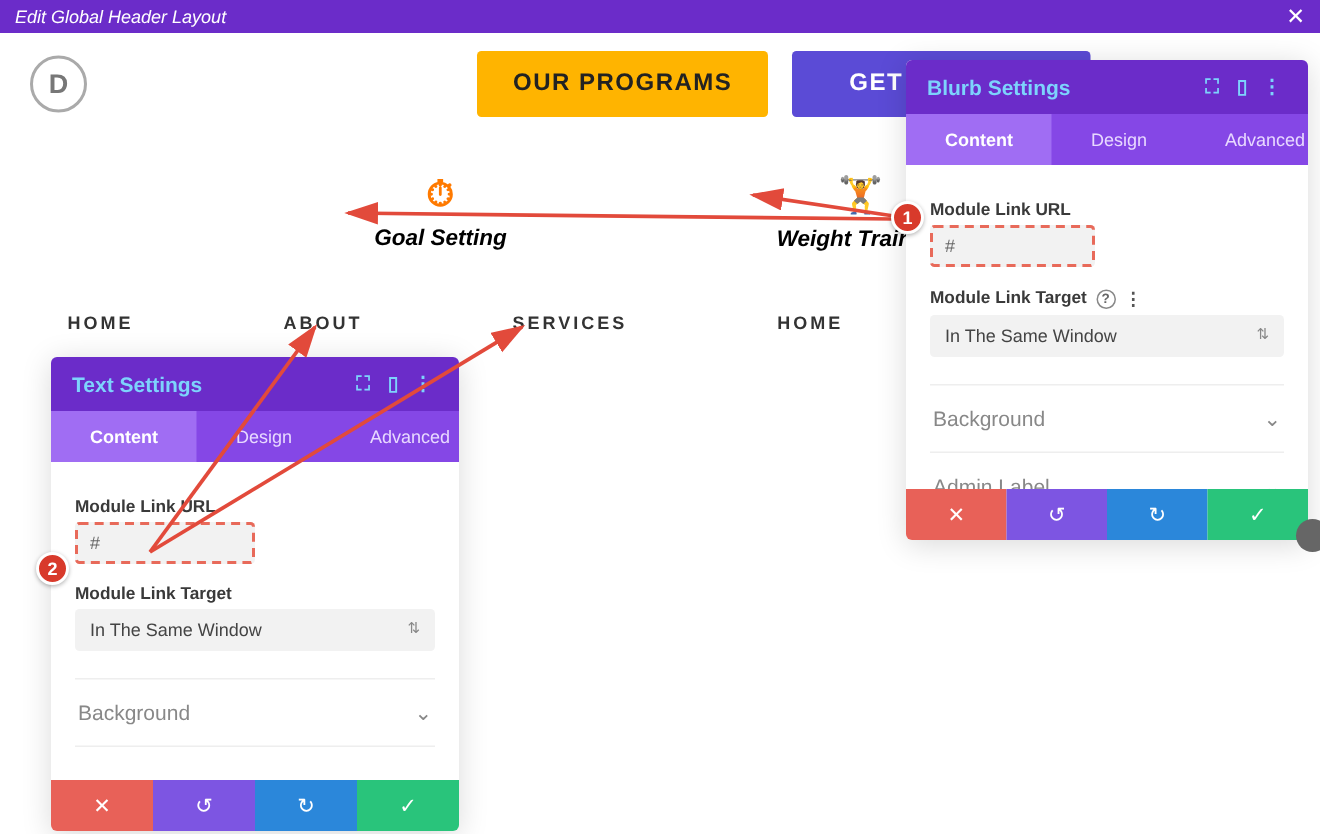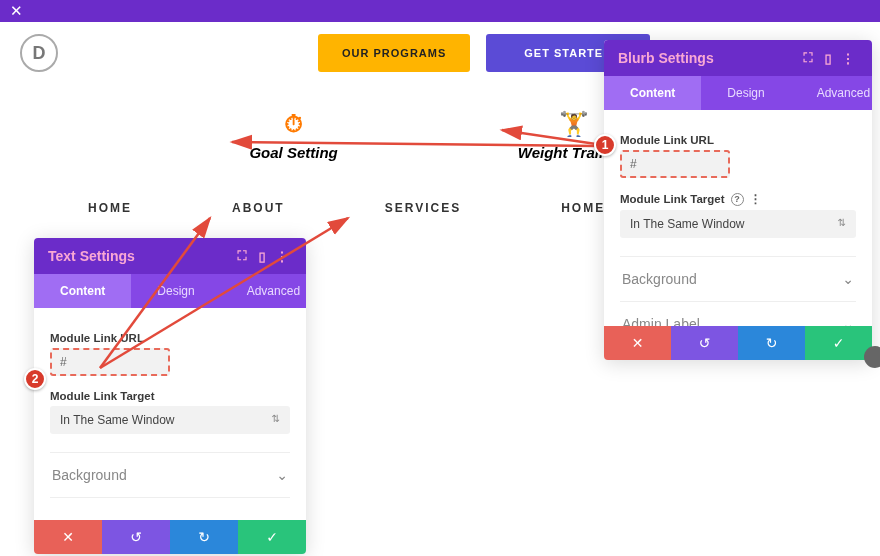--- a/index.html
+++ b/index.html
@@ -38,21 +38,21 @@
   .logo {
     width: 38px; height: 38px;
     border: 2px solid #aaa;
     border-radius: 50%;
     display: flex; align-items: center; justify-content: center;
     color: #777; font-weight: 700; font-size: 18px;
   }
   .btn {
     letter-spacing: 1px;
     font-weight: 700;
-    font-size: 11px;
+    font-size: 16px;
     padding: 13px 24px;
     border-radius: 3px;
     cursor: pointer;
     text-align: center;
   }
   .btn.orange { background: #ffb400; color: #222; margin-left: 260px; }
   .btn.purple { background: #5b4bd6; color: #fff; margin-left: 16px; padding-left: 38px; padding-right: 38px;}
 
   
   .features {
@@ -70,43 +70,43 @@
   }
   .feature .icon { font-size: 24px; display:block; margin-bottom: 6px; font-style: normal;}
   .goal-icon { color: #ff7a00; }
   .weight-icon { color: #2c8be6; }
 
   
   .site-nav {
     margin-top: 40px;
     display: flex;
     gap: 100px;
-    padding-left: 88px;
+    padding-left: 45px;
     font-size: 12px;
     font-weight: 700;
     letter-spacing: 2px;
     color: #333;
   }
   .site-nav span { cursor: pointer; }
 
   
   .panel {
     background: #fff;
     position: absolute;
     box-shadow: 0 3px 20px rgba(0,0,0,0.15);
     border-radius: 4px;
     overflow: hidden;
     display: flex;
     flex-direction: column;
   }
   .panel-header {
     background: #6b2cc9;
-    color: #f9a8d4;
-    display: flex;
-    align-items: flex-end;
+    color: #7dd3fc;
+    display: flex;
+    align-items: flex-start;
     padding: 10px 14px;
     font-size: 14px;
     font-weight: 600;
   }
   .panel-header .spacer { flex: 1; }
   .panel-header .hicon {
     width: 20px; text-align: center; cursor: pointer; font-size: 13px;
   }
   .panel-tabs {
     background: #8547e6;
@@ -234,20 +234,21 @@
     background: #666;
     right: -6px;
     bottom: 188px;
     z-index: 30;
   }
 </style>
 </head>
 <body>
 
 <div class="global-bar">
+  <span>Edit Global Header Layout</span>
   <span class="close">✕</span>
 </div>
 
 <div class="site-header">
   <div class="logo">
     <span>D</span>
   </div>
   <div class="btn orange">OUR PROGRAMS</div>
   <div class="btn purple">GET STARTED</div>
 </div>

